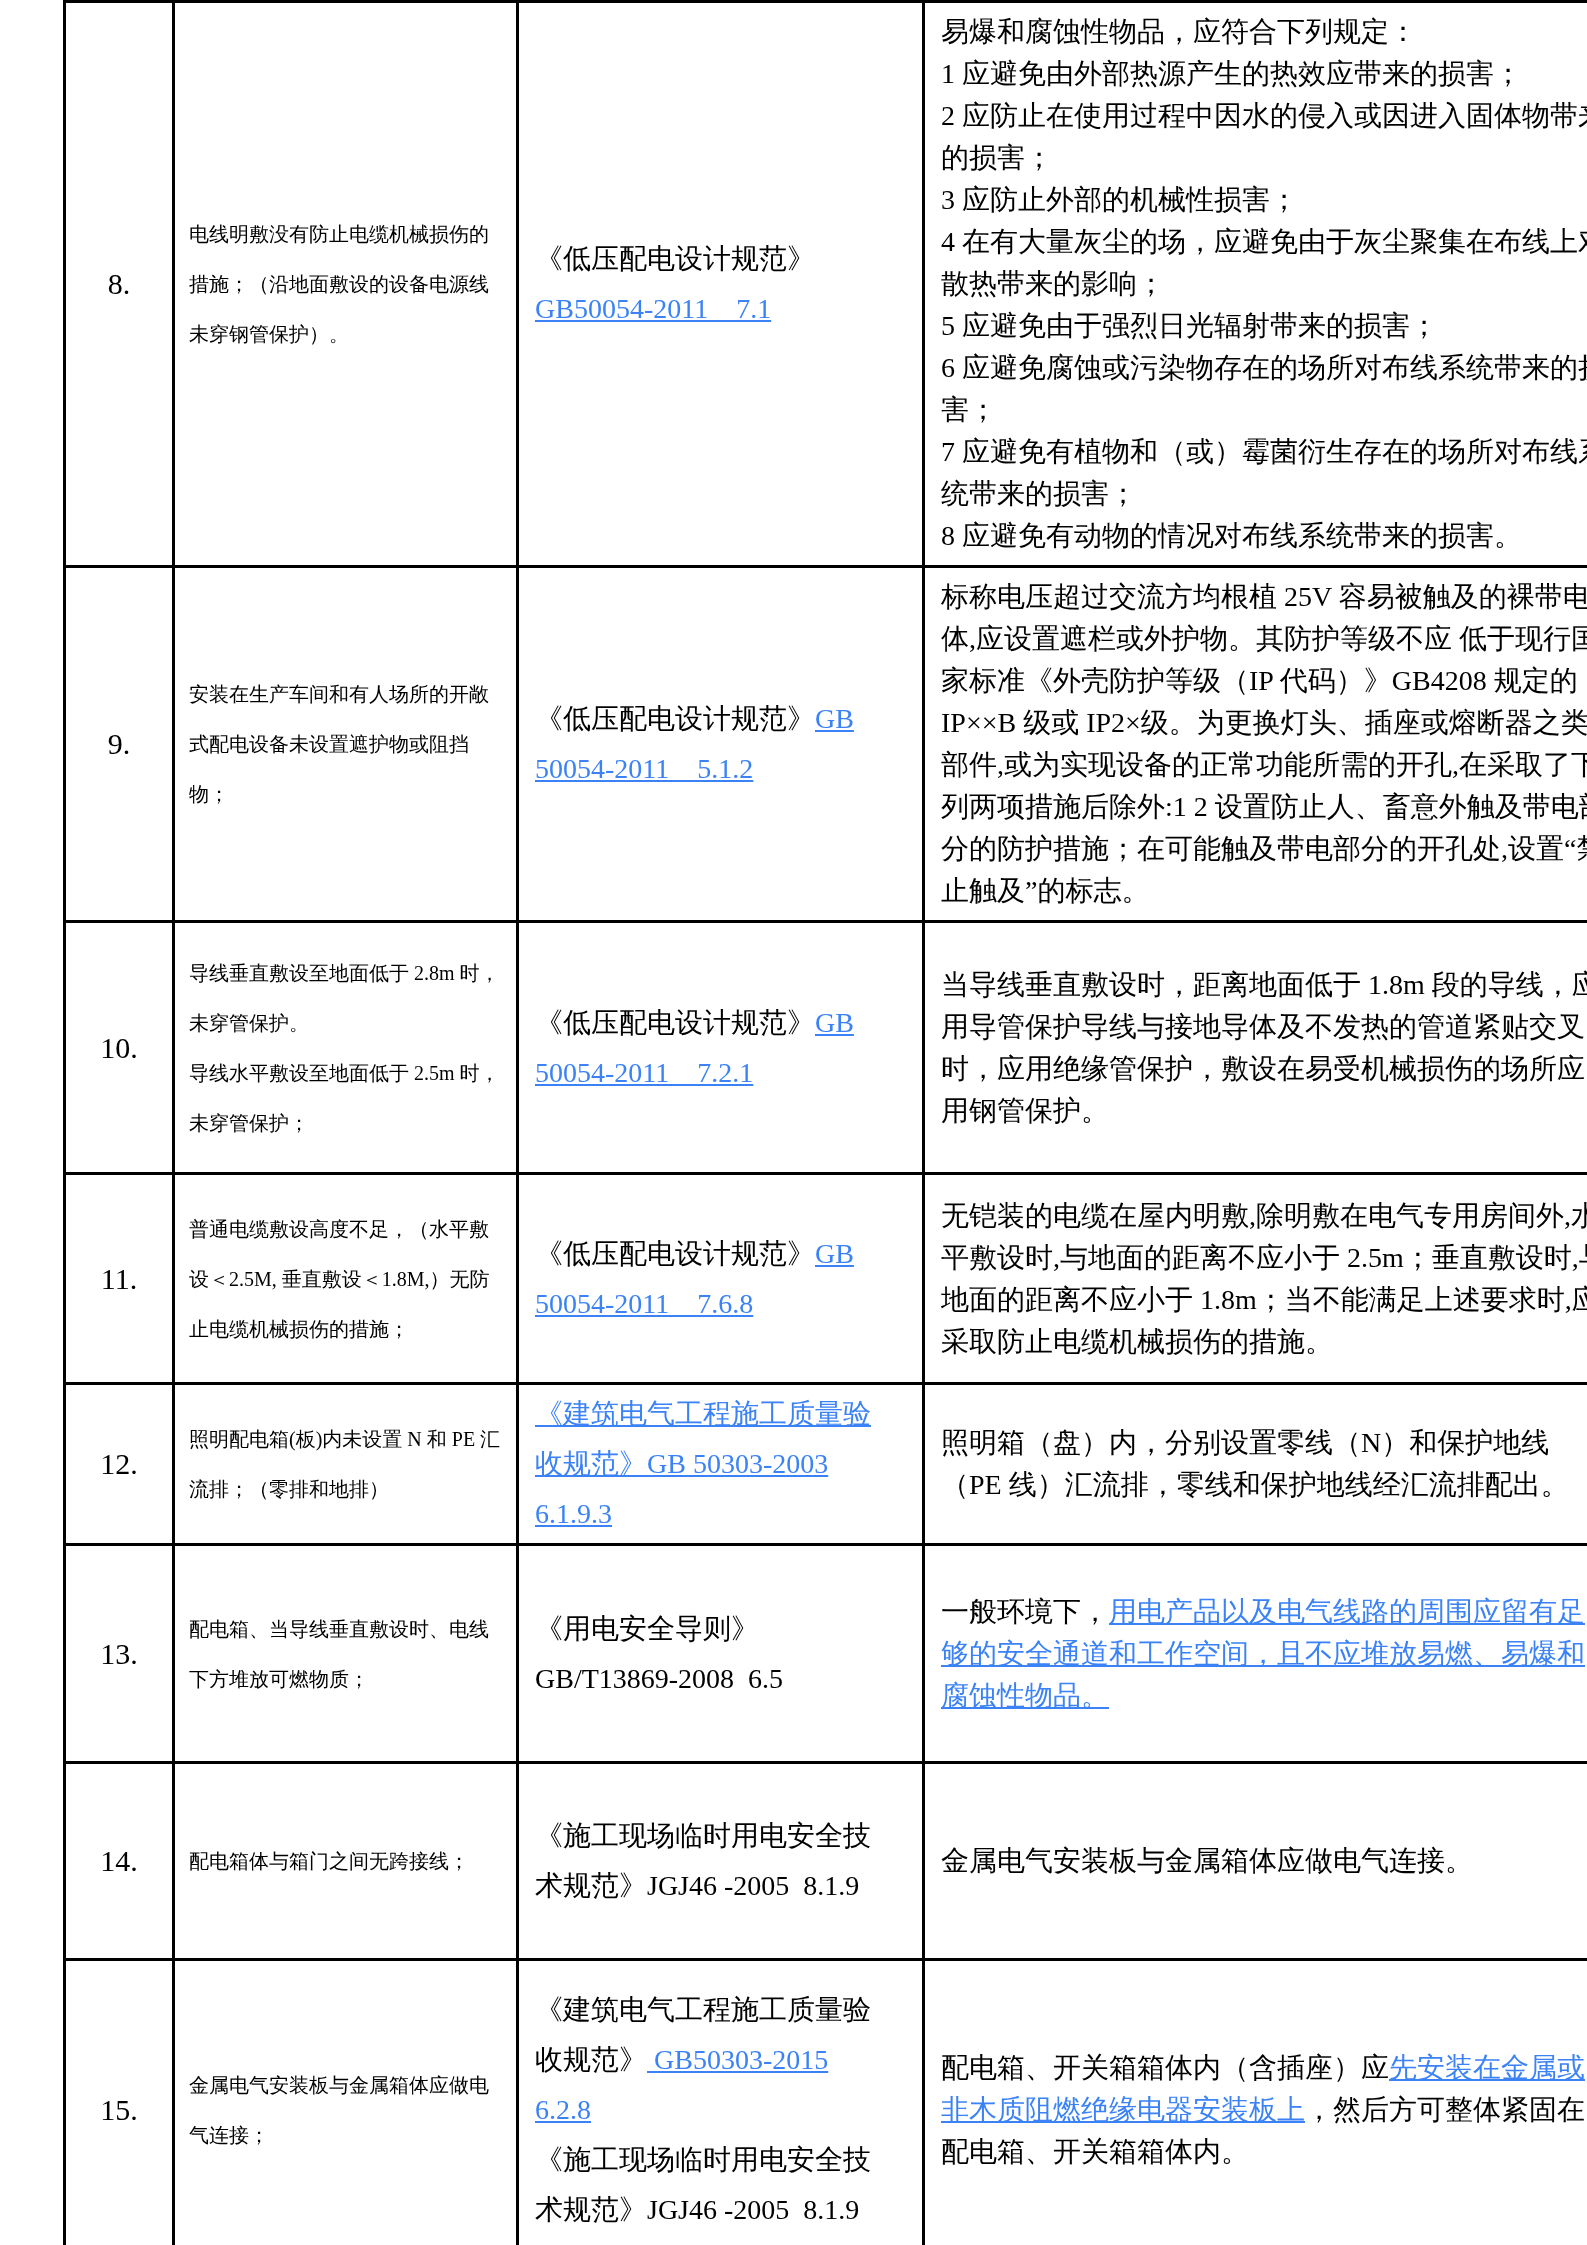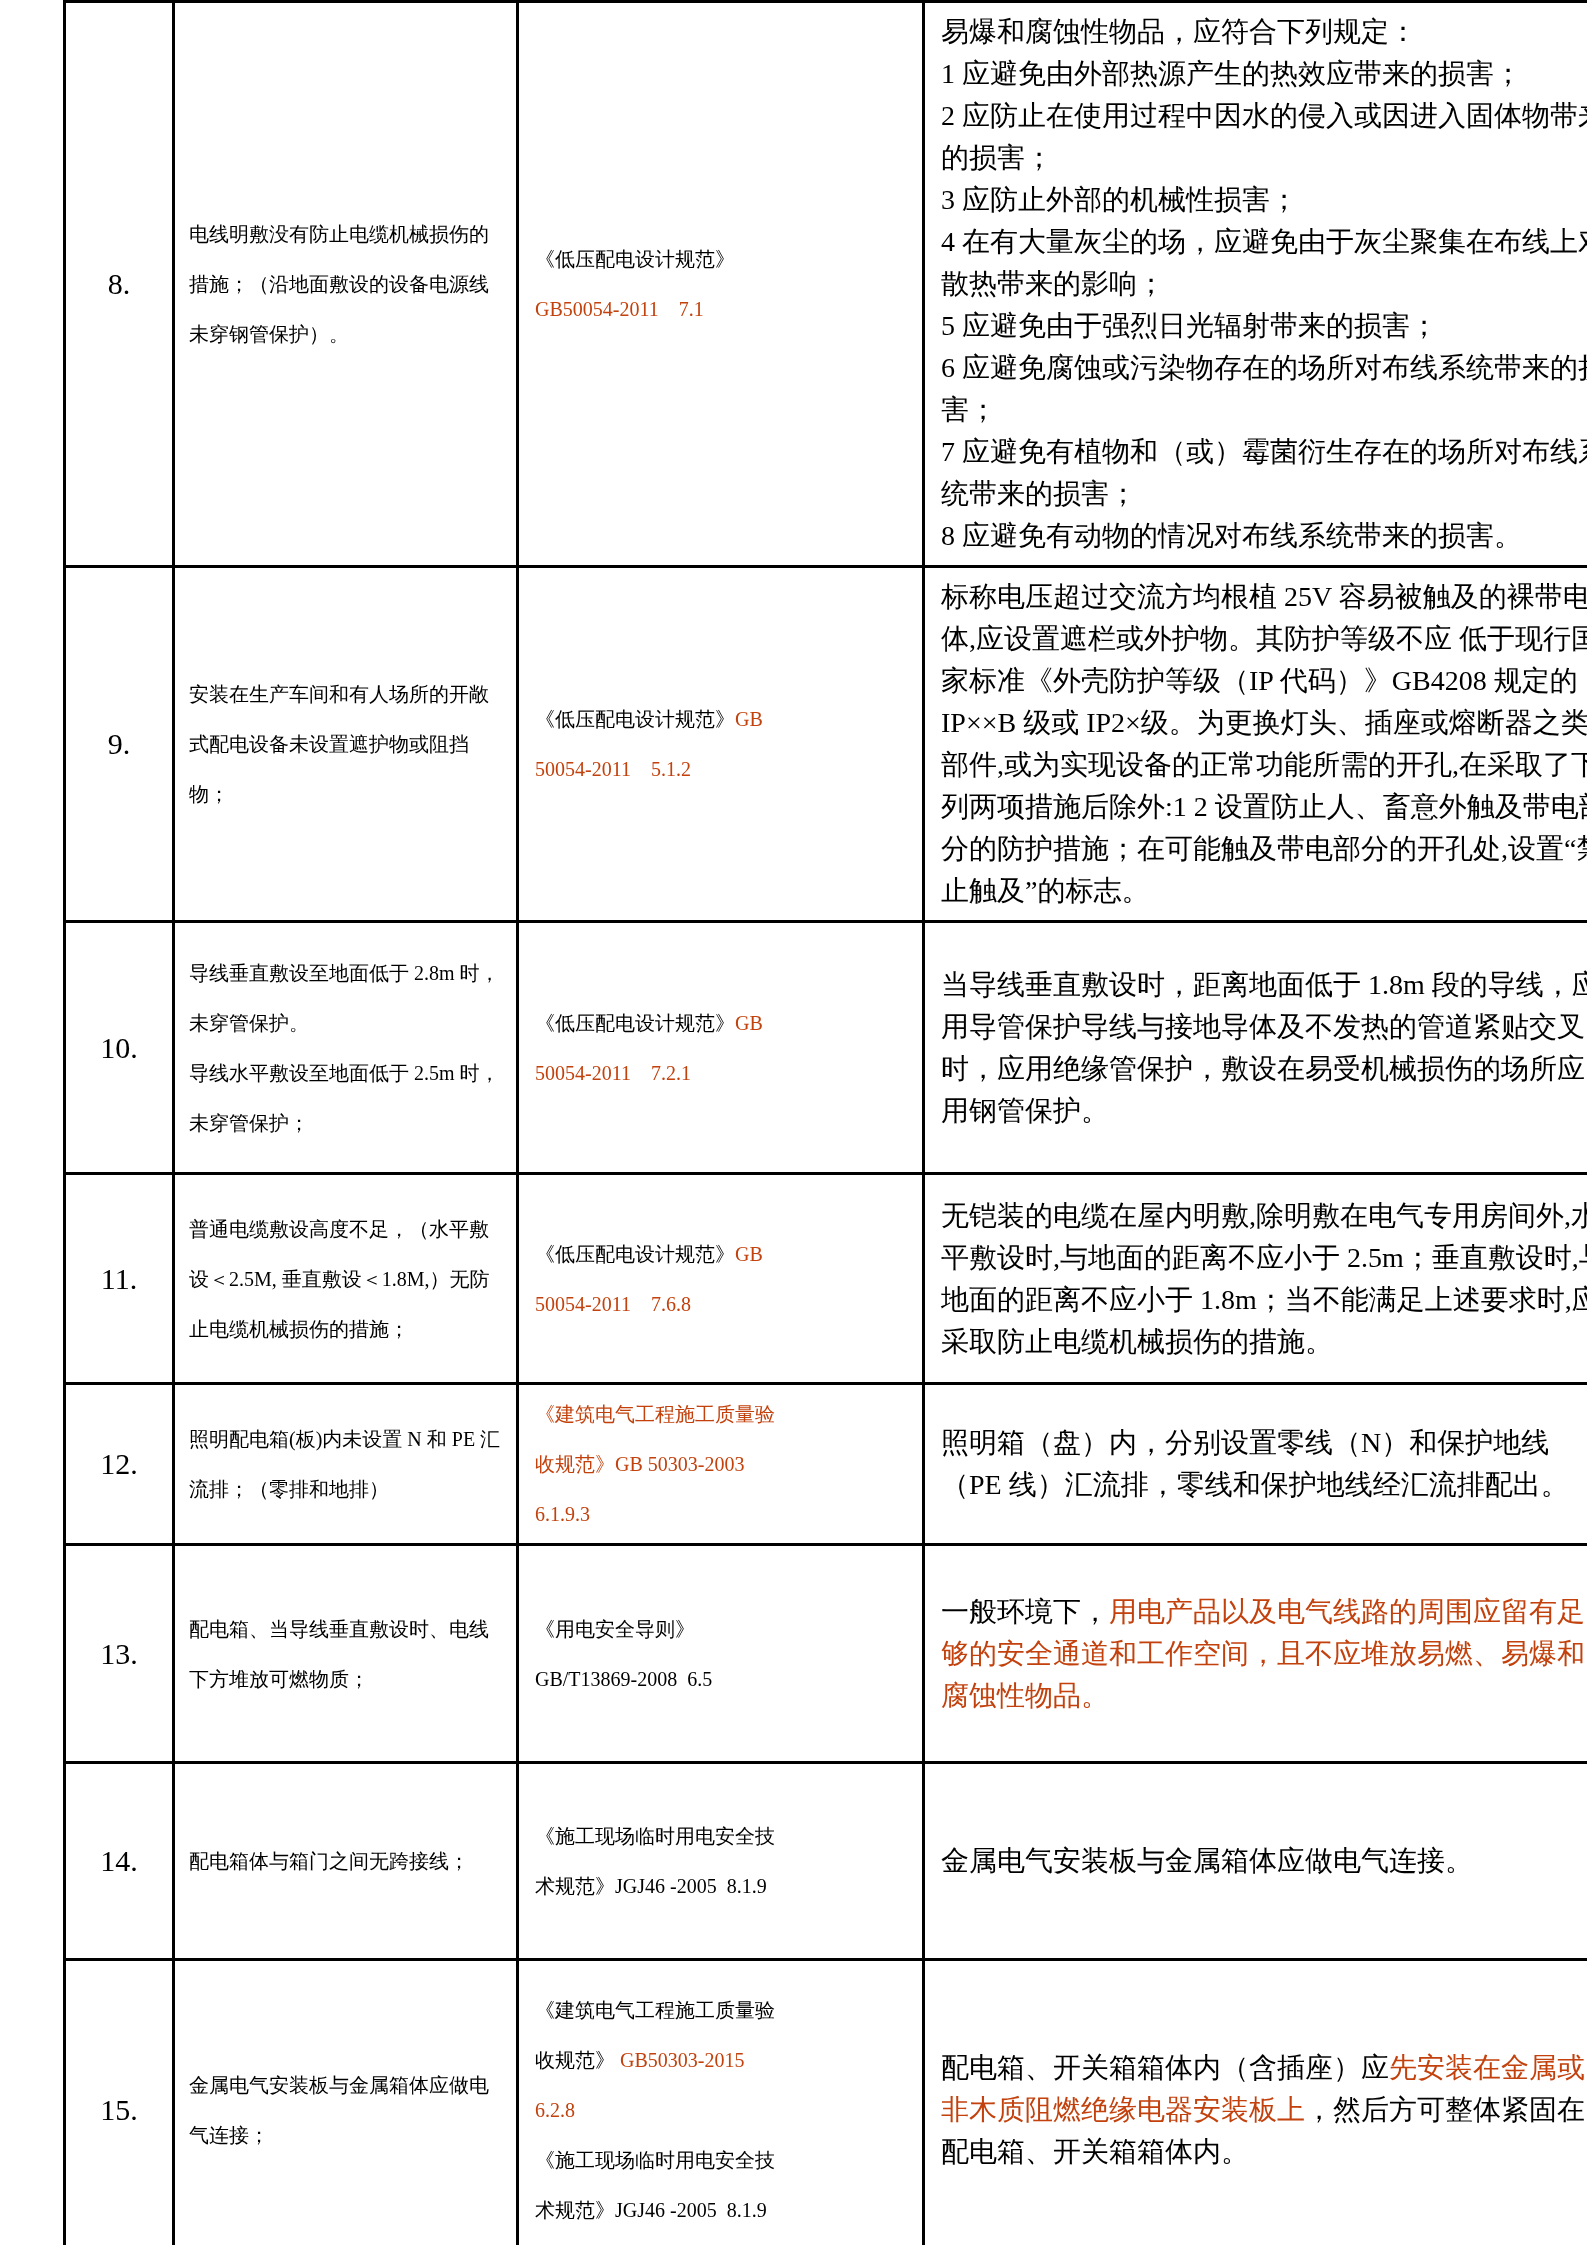--- a/index.html
+++ b/index.html
@@ -10,25 +10,25 @@
   }
   .sheet{position:absolute;left:63px;top:0;}
   table.rules{border-collapse:collapse;table-layout:fixed;width:1461px;}
   table.rules td{
     border:3px solid #000000;
     vertical-align:middle;
     overflow:hidden;
   }
   .c-num{width:104px;text-align:center;font-size:30px;}
   .c-prob{width:313px;font-size:20px;line-height:50px;padding:4px 14px;}
-  .c-std{width:377px;font-size:20px;line-height:50px;padding:4px 10px 4px 16px;}
+  .c-std{width:377px;font-size:28px;line-height:50px;padding:4px 10px 4px 16px;}
   .c-reg{width:667px;font-size:28px;line-height:42px;padding:8px 20px 8px 16px;position:relative;}
   .para{white-space:pre-wrap;}
   .std-line{white-space:pre-wrap;}
-  .red{color:#c2410c;}
+  .red{color:#3b82f6;text-decoration:underline;}
 </style>
 </head>
 <body>
 
 <div class="sheet">
   <table class="rules">
     <tbody>
         <tr style="height: 553px;">
           <td class="c-num">8.</td>
           <td class="c-prob">

